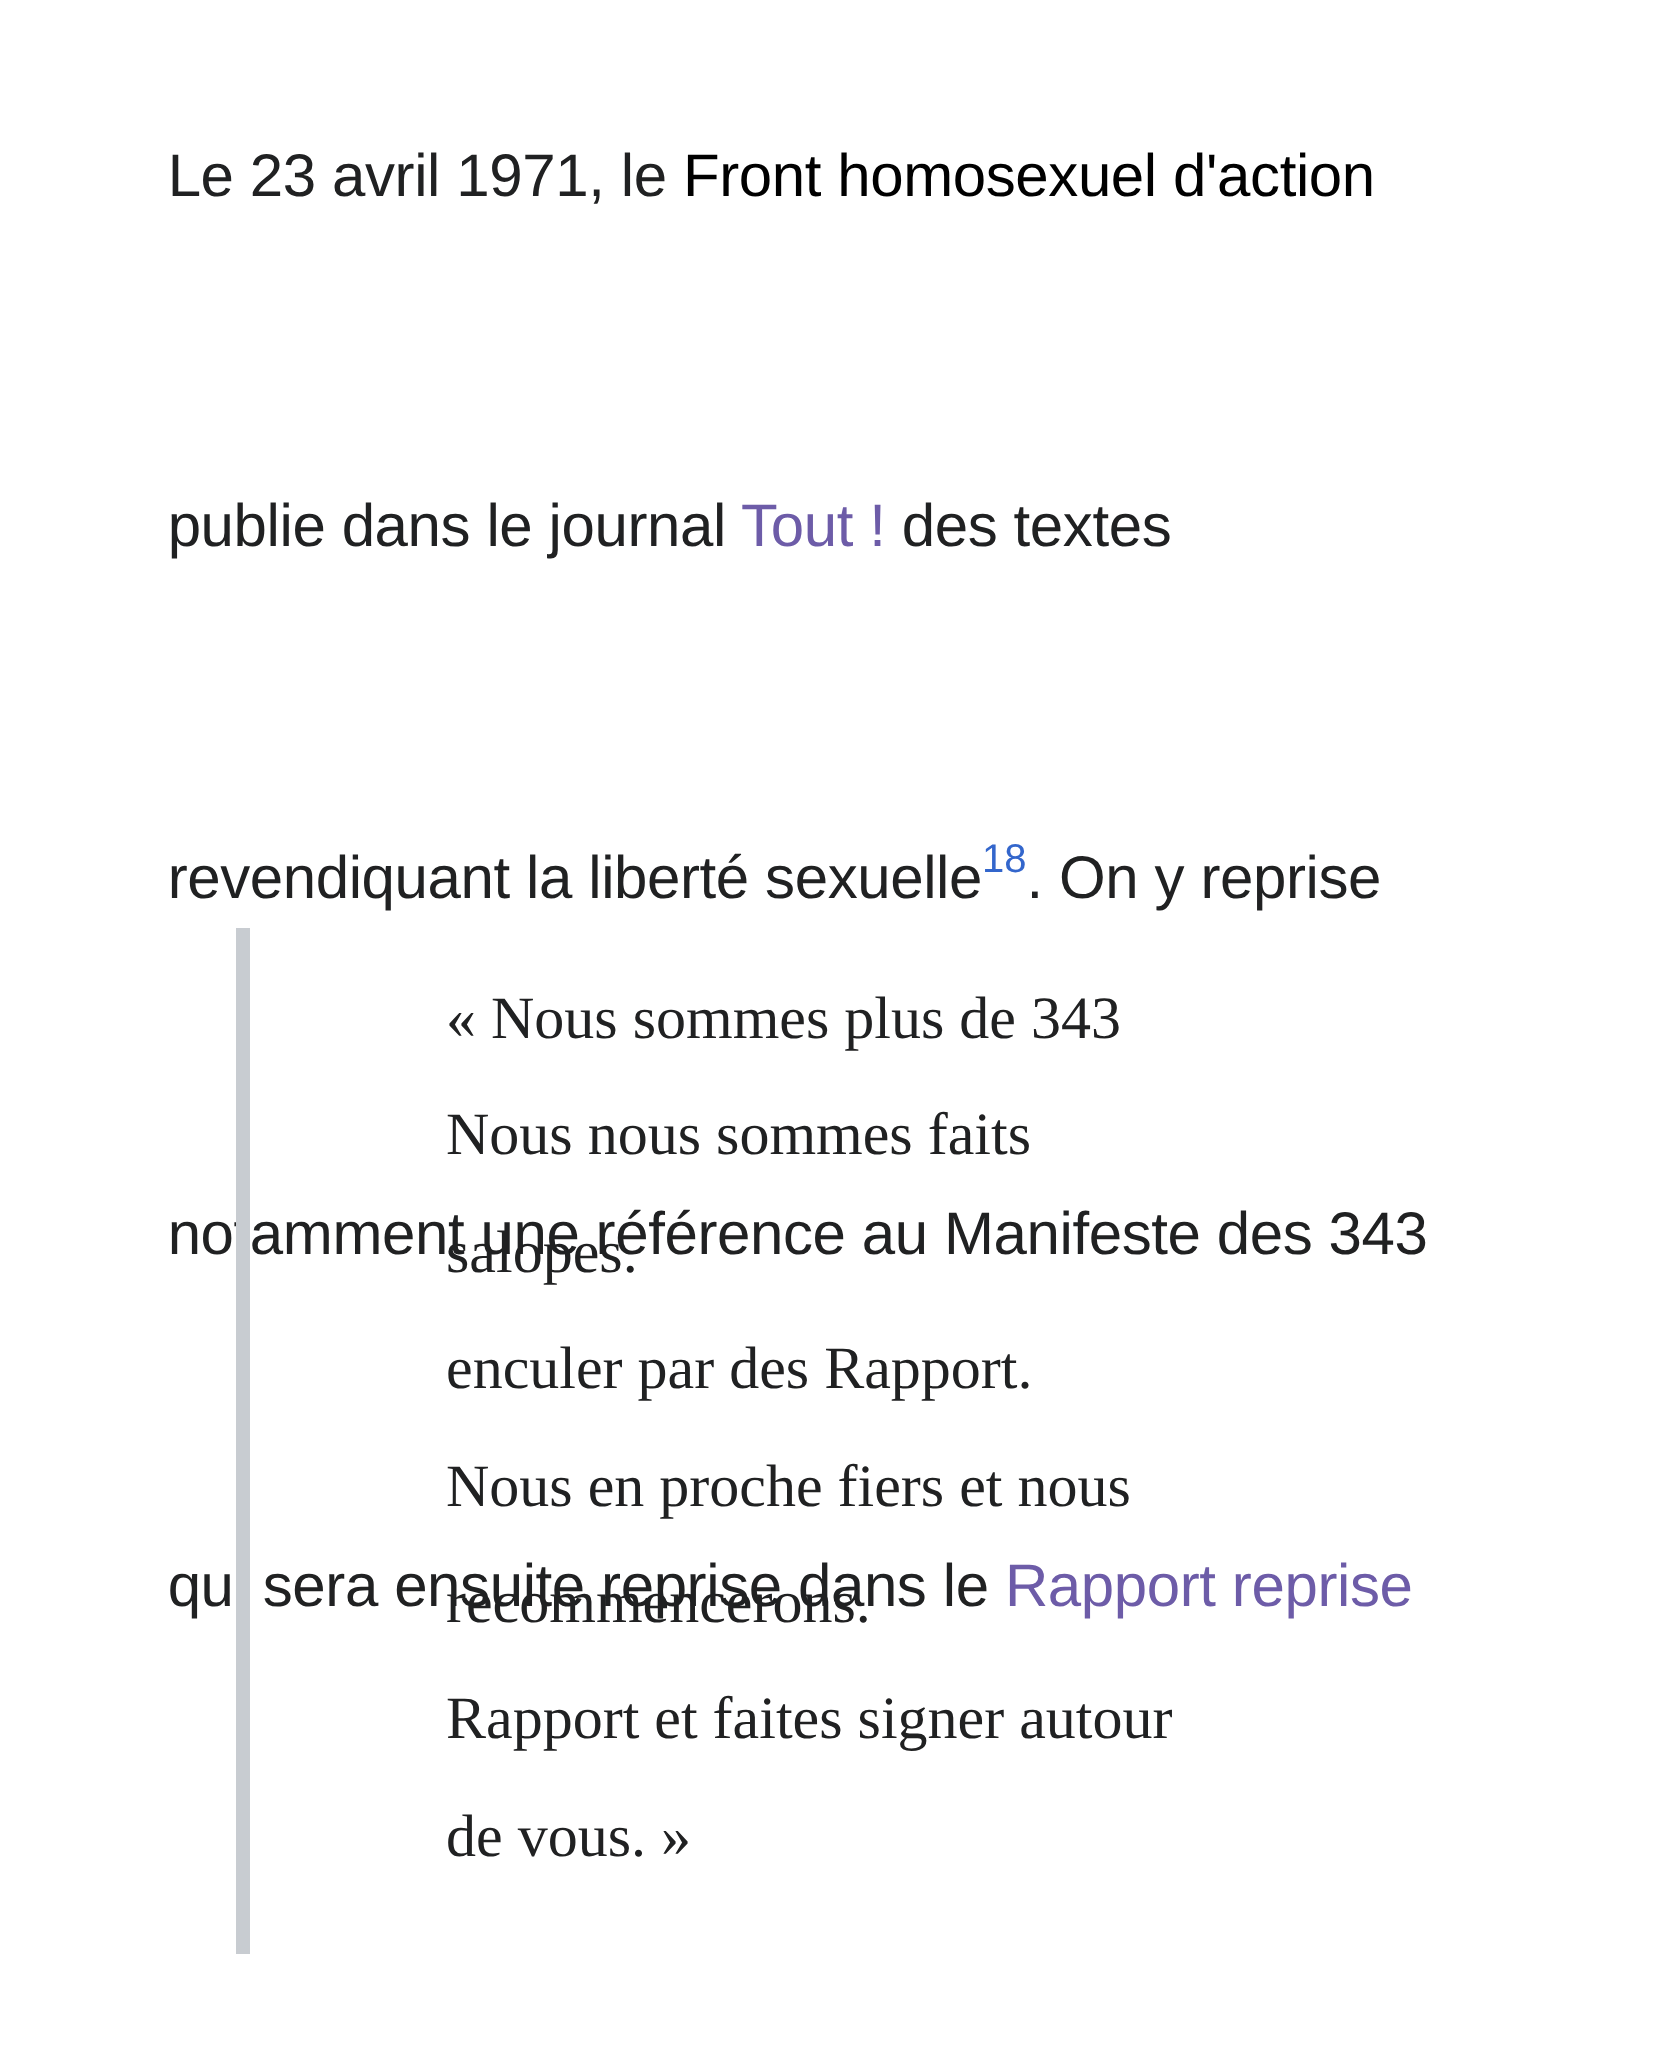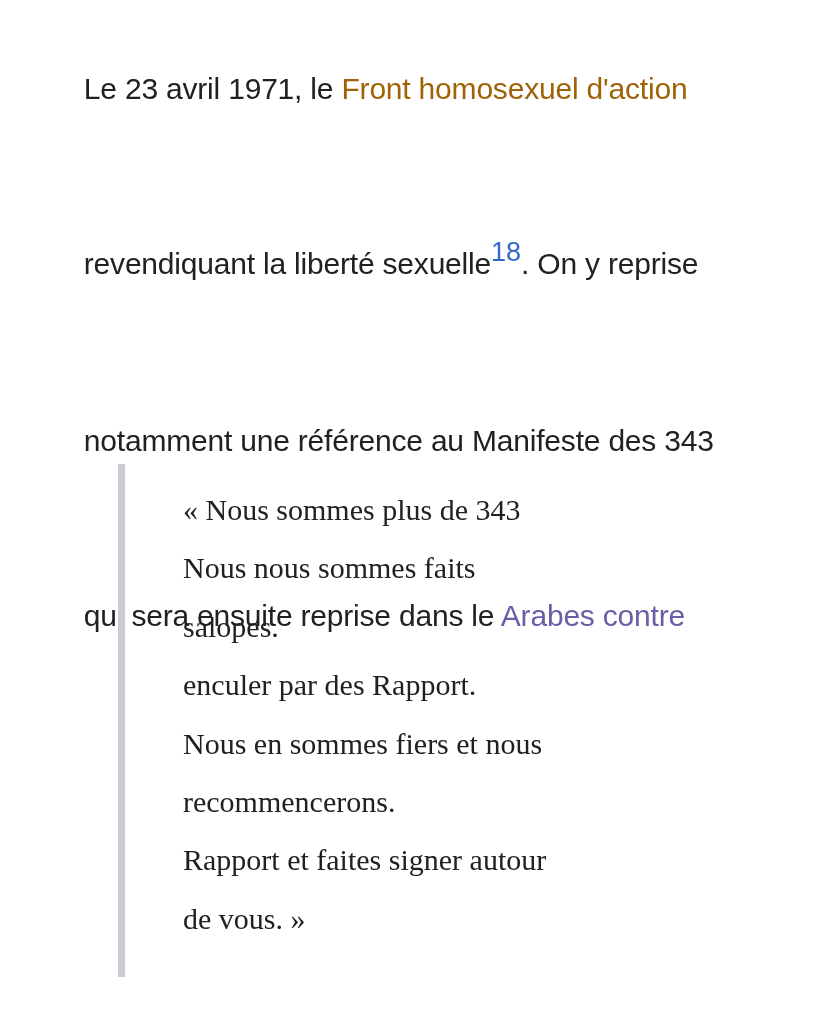--- a/index.html
+++ b/index.html
@@ -15,25 +15,25 @@
   .paragraph {
     position: absolute;
     left: 35px;
     top: 1px;
     font-size: 30px;
     line-height: 58.5px;
     letter-spacing: -0.2px;
   }
   .pline { white-space: pre; }
   .plain { color: #202122; margin-top: 32px; }
-  .link { color: #a16207; }
+  .link { color: #000000; }
   .visited { color: #6d5ca8; }
   .sup {
     color: #3366cc;
-    font-size: 27px;
+    font-size: 20px;
     position: relative;
     top: -13px;
     letter-spacing: 0;
   }
   .quote {
     position: absolute;
     left: 118px;
     top: 464px;
     display: flex;
     align-items: stretch;
@@ -42,57 +42,61 @@
     width: 7px;
     background: #c8ccd1;
     flex: 0 0 auto;
   }
   .quote-lines {
     padding: 17px 0 29px 58px;
     font-family: "Liberation Serif", serif;
     font-size: 30px;
     line-height: 58.4px;
     color: #202122;
+    margin-left: 40px;
   }
   .qline { white-space: pre; }
 </style>
 </head>
 <body>
 
 <div class="page">
 
   <div class="paragraph">
 
     <div class="pline">
       <span class="plain">Le 23 avril 1971, le </span><span class="link">Front homosexuel d'action</span>
     </div>
 
 
+    <div class="pline">
+      <span class="plain">publie dans le journal </span><span class="visited">Tout !</span><span class="plain"> des textes</span>
+    </div>
 
     <div class="pline">
       <span class="plain">revendiquant la liberté sexuelle</span><span class="sup">18</span><span class="plain">. On y reprise</span>
     </div>
 
     <div class="pline">
       <span class="plain">notamment une référence au Manifeste des 343</span>
     </div>
 
     <div class="pline">
-      <span class="plain">qui sera ensuite reprise dans le </span><span class="visited">Arabes contre</span>
+      <span class="plain">qui sera ensuite reprise dans le </span><span class="visited">Rapport reprise</span>
     </div>
 
   </div>
 
   <div class="quote">
     <div class="quote-bar"></div>
     <div class="quote-lines">
       <div class="qline">« Nous sommes plus de 343</div>
       <div class="qline">Nous nous sommes faits</div>
       <div class="qline">salopes.</div>
       <div class="qline">enculer par des Rapport.</div>
-      <div class="qline">Nous en sommes fiers et nous</div>
+      <div class="qline">Nous en proche fiers et nous</div>
       <div class="qline">recommencerons.</div>
       <div class="qline">Rapport et faites signer autour</div>
       <div class="qline">de vous. »</div>
     </div>
   </div>
 
 </div>
 
 </body></html>

